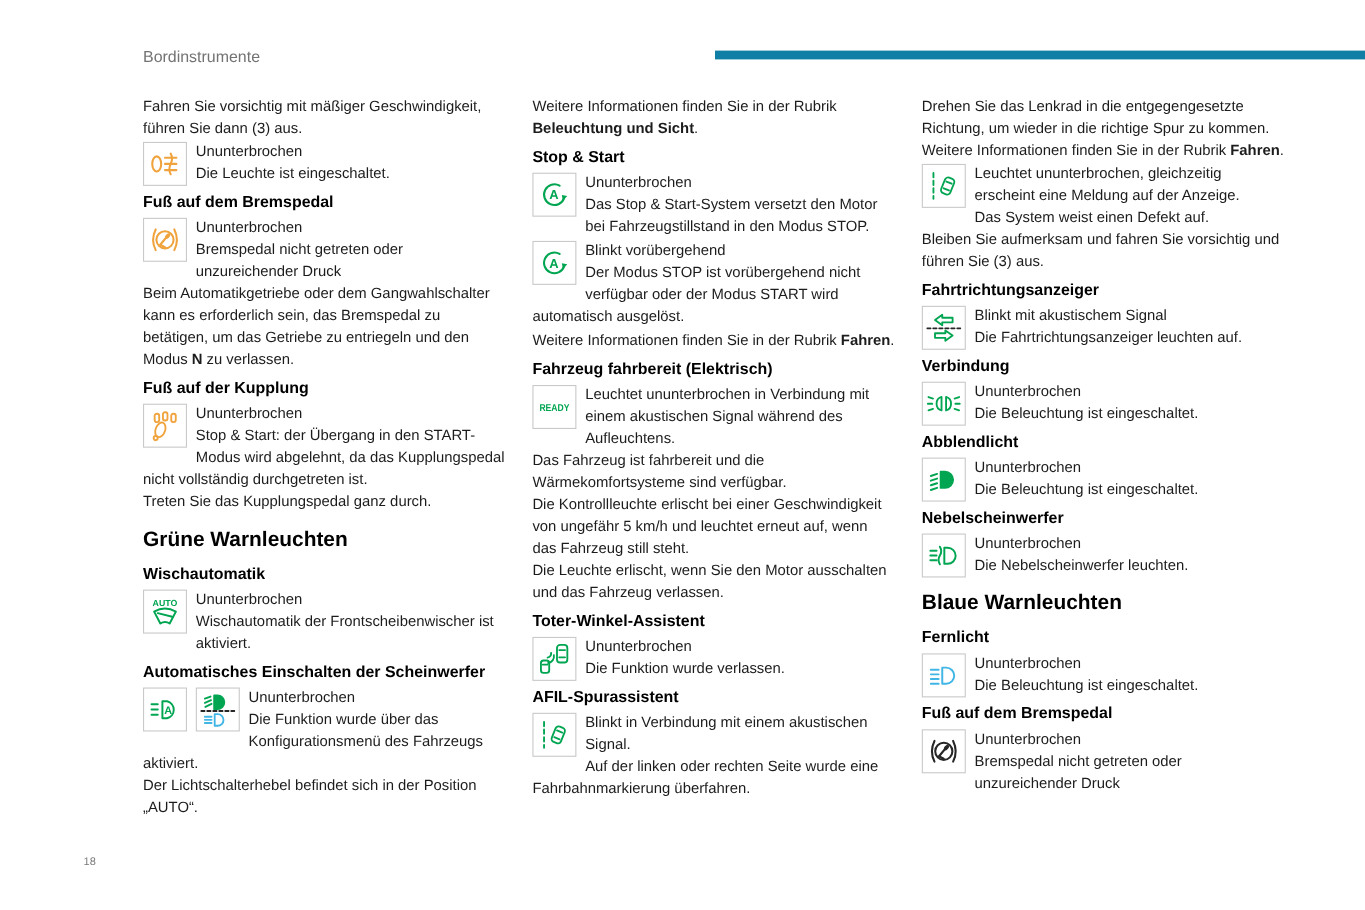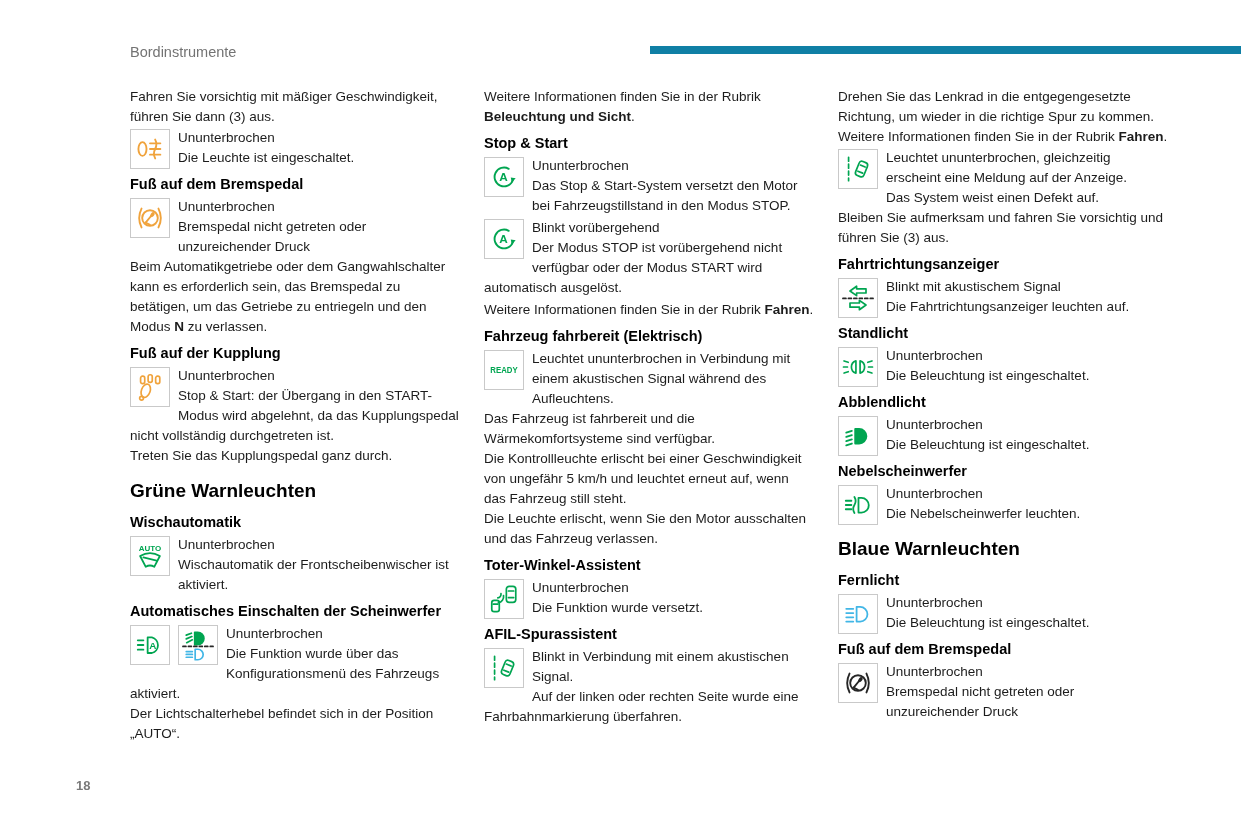--- a/index.html
+++ b/index.html
@@ -14,21 +14,21 @@
   .body-p{margin:0;clear:both;}
   h3.entry-h{font-size:14.5px;line-height:19px;margin:7px 0 3px;color:#000;clear:both;font-weight:bold;}
   h2.section-h{font-size:19px;line-height:19px;margin:15px 0 13px;color:#000;clear:both;font-weight:bold;}
   .entry{clear:both;margin:1px 0 2px;}
   .entry .body-p{clear:none;}
   .iconbox{
     float:left;width:40px;height:40px;box-sizing:border-box;border:1px solid #c9c9c9;
     background:#fff;margin:1px 8px 2px 0;display:flex;align-items:center;justify-content:center;
   }
   .iconbox .icon{display:flex;align-items:center;justify-content:center;}
-  .page-number{position:absolute;left:76px;top:778px;font-size:13px;font-weight:bold;color:#7a7a7a;}
+  .page-number{position:absolute;left:76px;top:778px;font-size:10px;font-weight:normal;color:#7a7a7a;}
 </style>
 </head>
 <body>
 
 <div class="running-title">Bordinstrumente</div>
 <div class="header-bar"></div>
 
 <div class="columns">
   <div class="col">
       <p class="body-p">Fahren Sie vorsichtig mit mäßiger Geschwindigkeit, führen Sie dann (3) aus.</p>
@@ -178,21 +178,21 @@
               <rect x="19.5" y="3.5" width="10" height="17" rx="3"></rect>
      <path d="M21.7 8.5 h5.6 M21.7 15.5 h5.6"></path>
      <rect x="4" y="18.5" width="8" height="12" rx="2.5"></rect>
               <path d="M5.6 22.5 h4.8"></path>
      <path d="M16.5 13.5 a6.5 6.5 0 0 1 -5.5 7.5"></path>
      <path d="M13.8 11.2 a4 4 0 0 1 -3.4 4.6"></path>
             </svg>
           </span>
         </span>
         <p class="body-p">Ununterbrochen</p>
-        <p class="body-p">Die Funktion wurde versetzt.</p>
+        <p class="body-p">Die Funktion wurde verlassen.</p>
       </div>
       <h3 class="entry-h">AFIL-Spurassistent</h3>
       <div class="entry">
         <span class="iconbox">
           <span class="icon">
             <svg width="32" height="32" viewBox="0 0 34 34" fill="none" stroke="#00a551" stroke-width="1.8" stroke-linecap="round" stroke-linejoin="round">
               <path d="M7 4.5 V29.5" stroke-dasharray="4.2 3.2"></path>
      <g transform="rotate(22 20.5 17)">
                 <rect x="16" y="9" width="9.5" height="16" rx="3.2"></rect>
        <path d="M18 13.5 h5.5 M18 20.5 h5.5"></path>
@@ -230,21 +230,21 @@
             <svg width="32" height="32" viewBox="0 0 34 34" fill="none" stroke="#00a551" stroke-width="1.8" stroke-linecap="round" stroke-linejoin="round">
               <path d="M8.5 9.5 L15.5 4.5 L15.5 7.3 L25.5 7.3 L25.5 11.7 L15.5 11.7 L15.5 14.5 Z"></path>
      <path d="M1 17.5 H33" stroke="#262626" stroke-width="1.8" stroke-dasharray="3.2 2.6"></path>
      <path d="M25.5 24.5 L18.5 19.5 L18.5 22.3 L8.5 22.3 L8.5 26.7 L18.5 26.7 L18.5 29.5 Z"></path>
             </svg>
           </span>
         </span>
         <p class="body-p">Blinkt mit akustischem Signal</p>
         <p class="body-p">Die Fahrtrichtungsanzeiger leuchten auf.</p>
       </div>
-      <h3 class="entry-h">Standlicht</h3>
+      <h3 class="entry-h">Verbindung</h3>
       <div class="entry">
         <span class="iconbox">
           <span class="icon">
             <svg width="32" height="32" viewBox="0 0 34 34" fill="none" stroke="#00a551" stroke-width="1.8" stroke-linecap="round" stroke-linejoin="round">
               <path d="M14.8 23.5 A6.8 6.8 0 0 1 14.8 10.5 L14.8 23.5 Z"></path>
      <path d="M19.2 10.5 A6.8 6.8 0 0 1 19.2 23.5 L19.2 10.5 Z"></path>
      <path d="M6.6 12 L2.2 10.6 M5.8 17 H1.6 M6.6 22 L2.2 23.4"></path>
      <path d="M27.4 12 L31.8 10.6 M28.2 17 H32.4 M27.4 22 L31.8 23.4"></path>
             </svg>
           </span>

